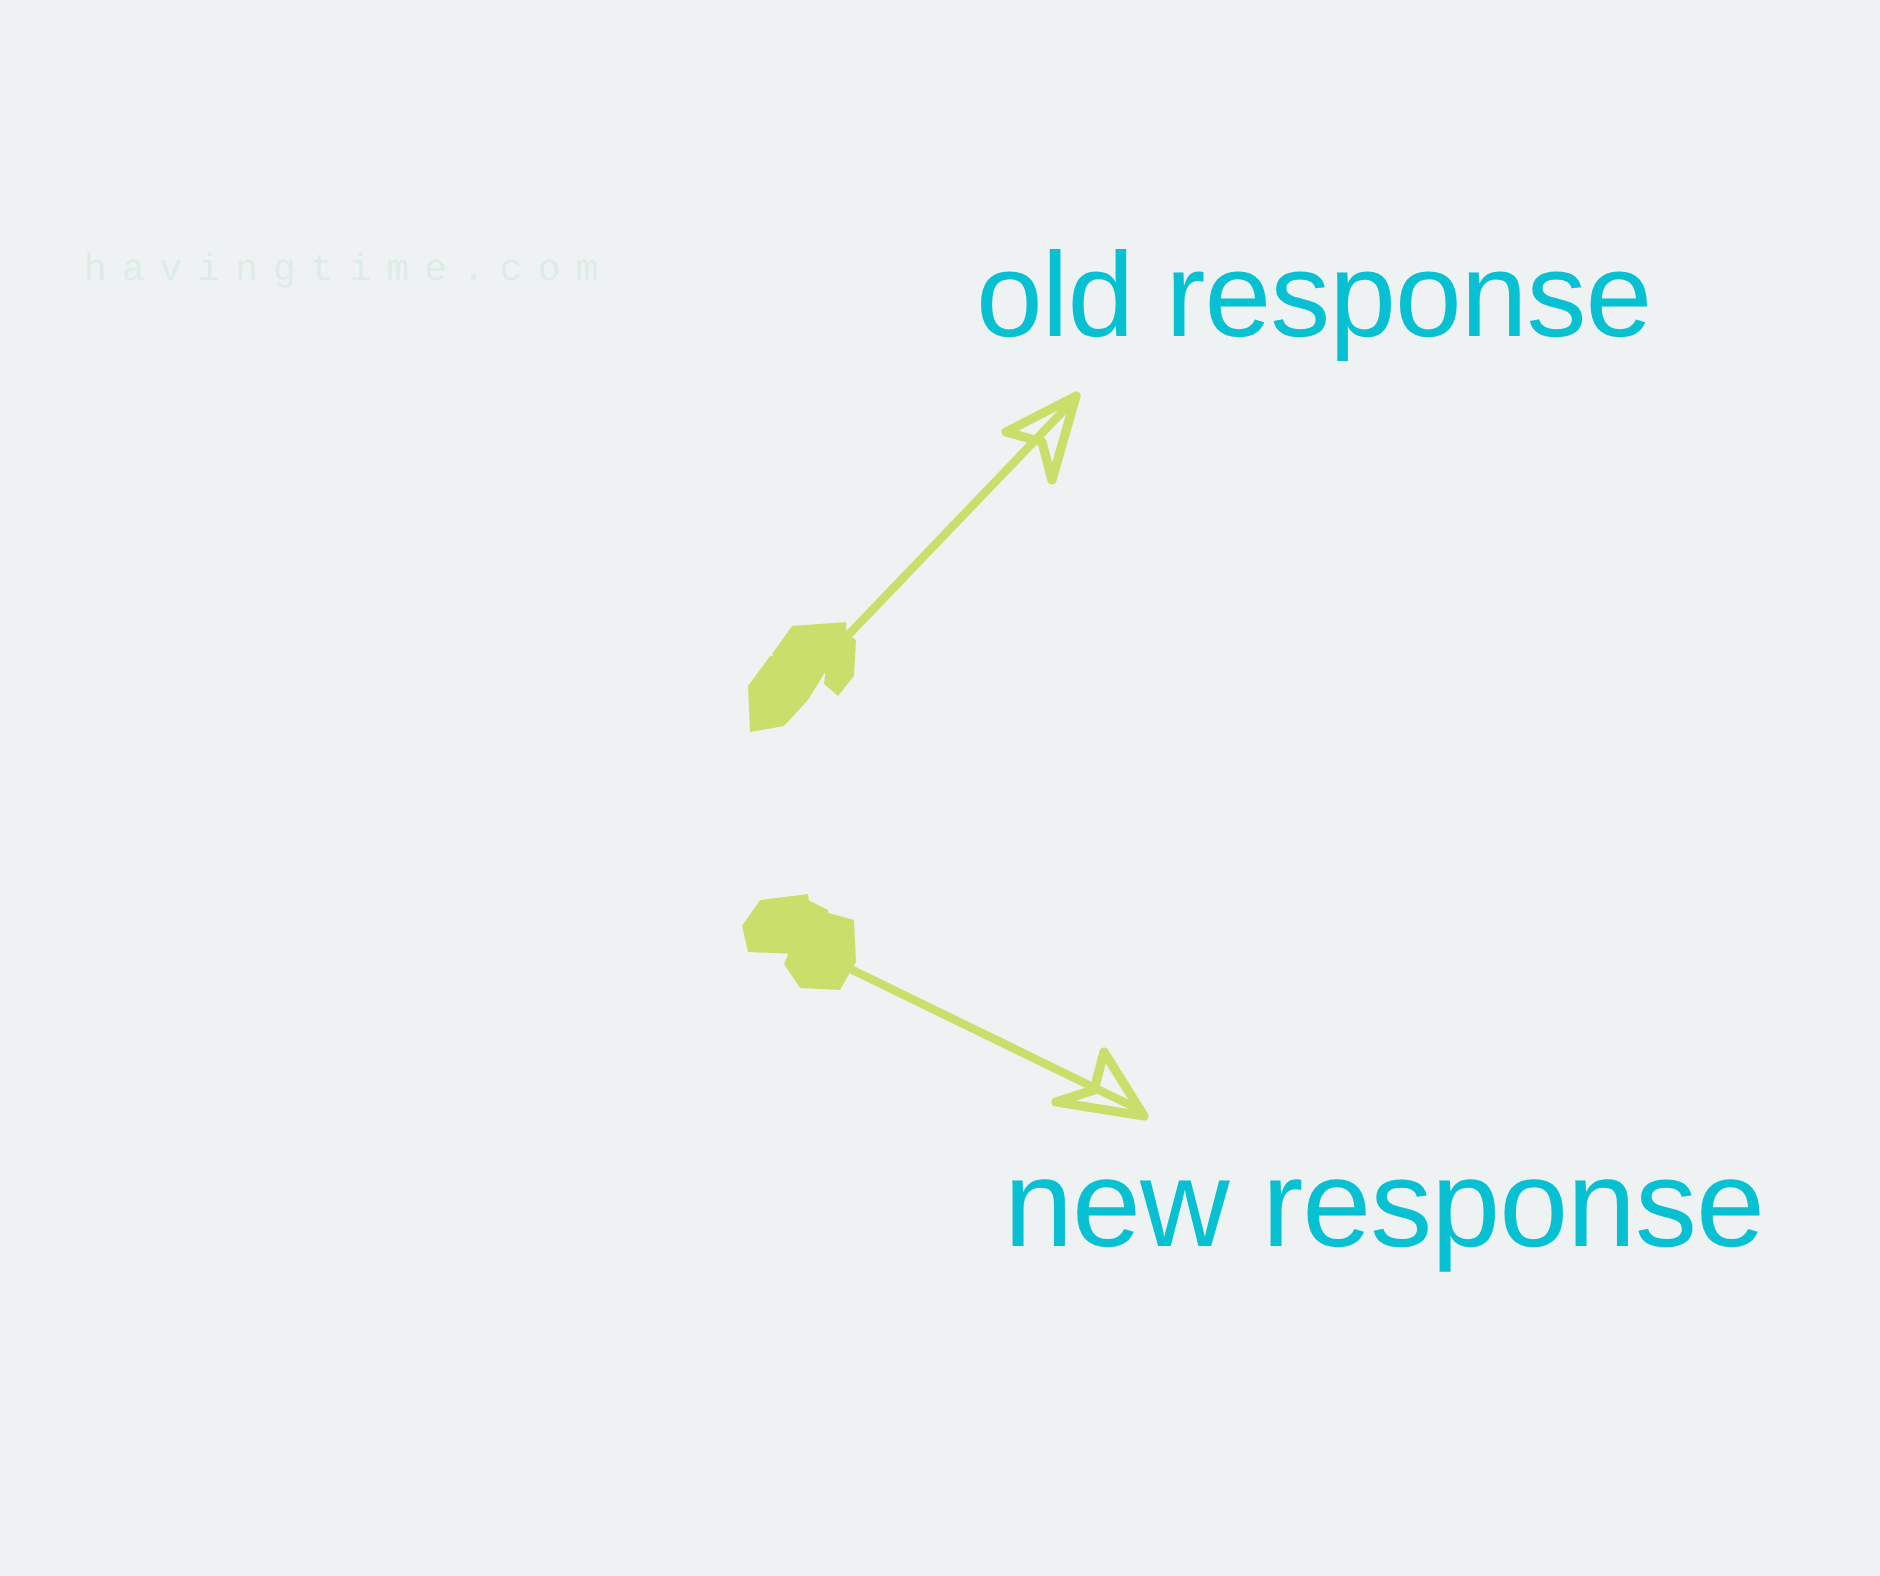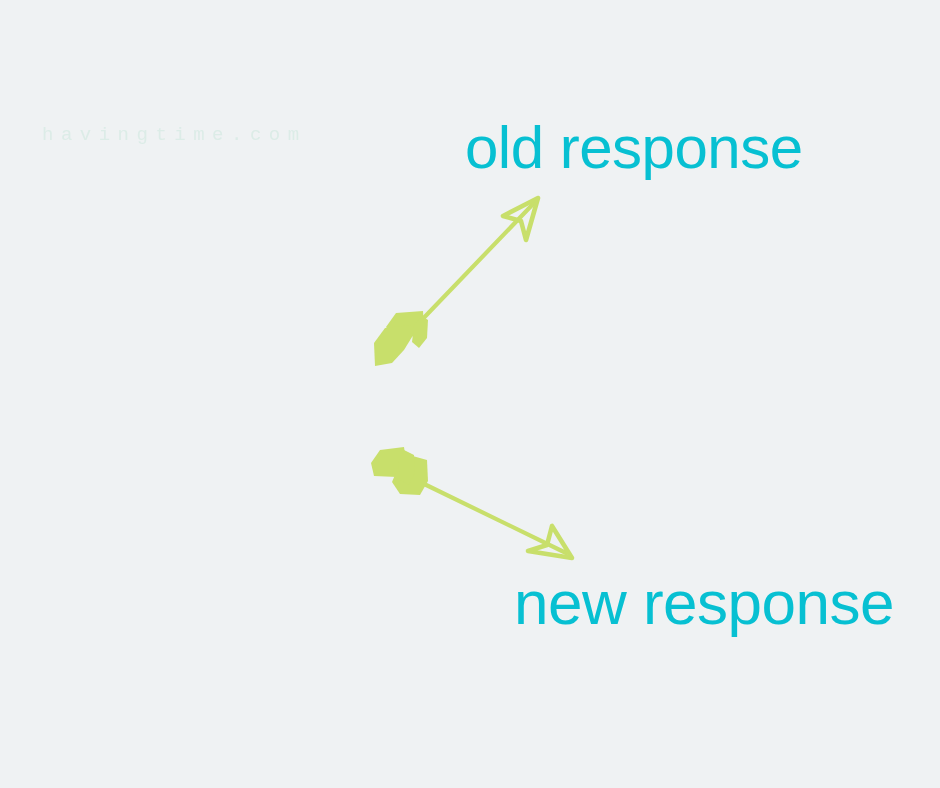--- a/index.html
+++ b/index.html
@@ -21,34 +21,33 @@
     position: absolute;
     color: #07c0d2;
     font-family: "Liberation Sans", sans-serif;
     font-weight: 300;
     white-space: nowrap;
     line-height: 1;
     letter-spacing: -0.5px;
     -webkit-font-smoothing: antialiased;
   }
   #label-old-response {
-    left: 465px;
+    left: 488px;
     top: 118px;
     font-size: 60px;
   }
   #label-cue-trigger {
     left: 44px;
     top: 367px;
     font-size: 64px;
   }
   #label-new-response {
     left: 502px;
     top: 572px;
     font-size: 62px;
-    margin-left: 12px;
   }
   #watermark {
     position: absolute;
     left: 42px;
     top: 126px;
     color: #dcece7;
     font-family: "Liberation Mono", "DejaVu Sans Mono", monospace;
     font-size: 19px;
     letter-spacing: 7.5px;
     line-height: 1;

